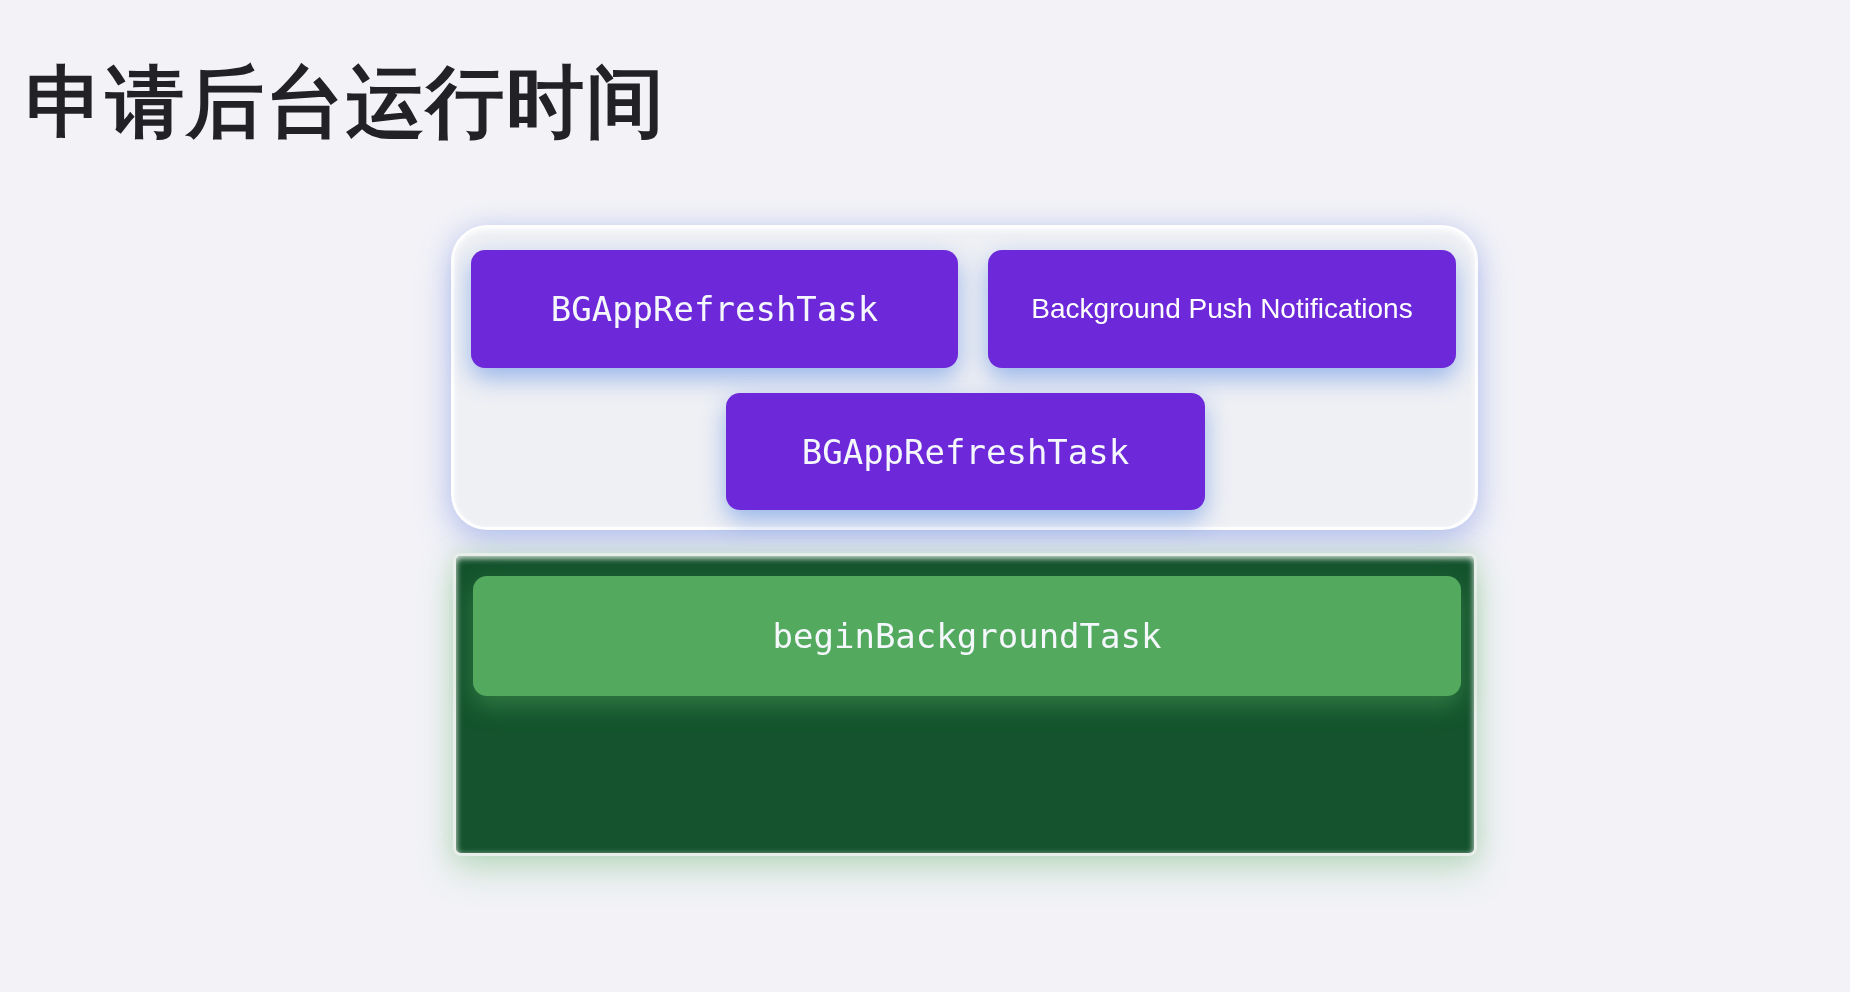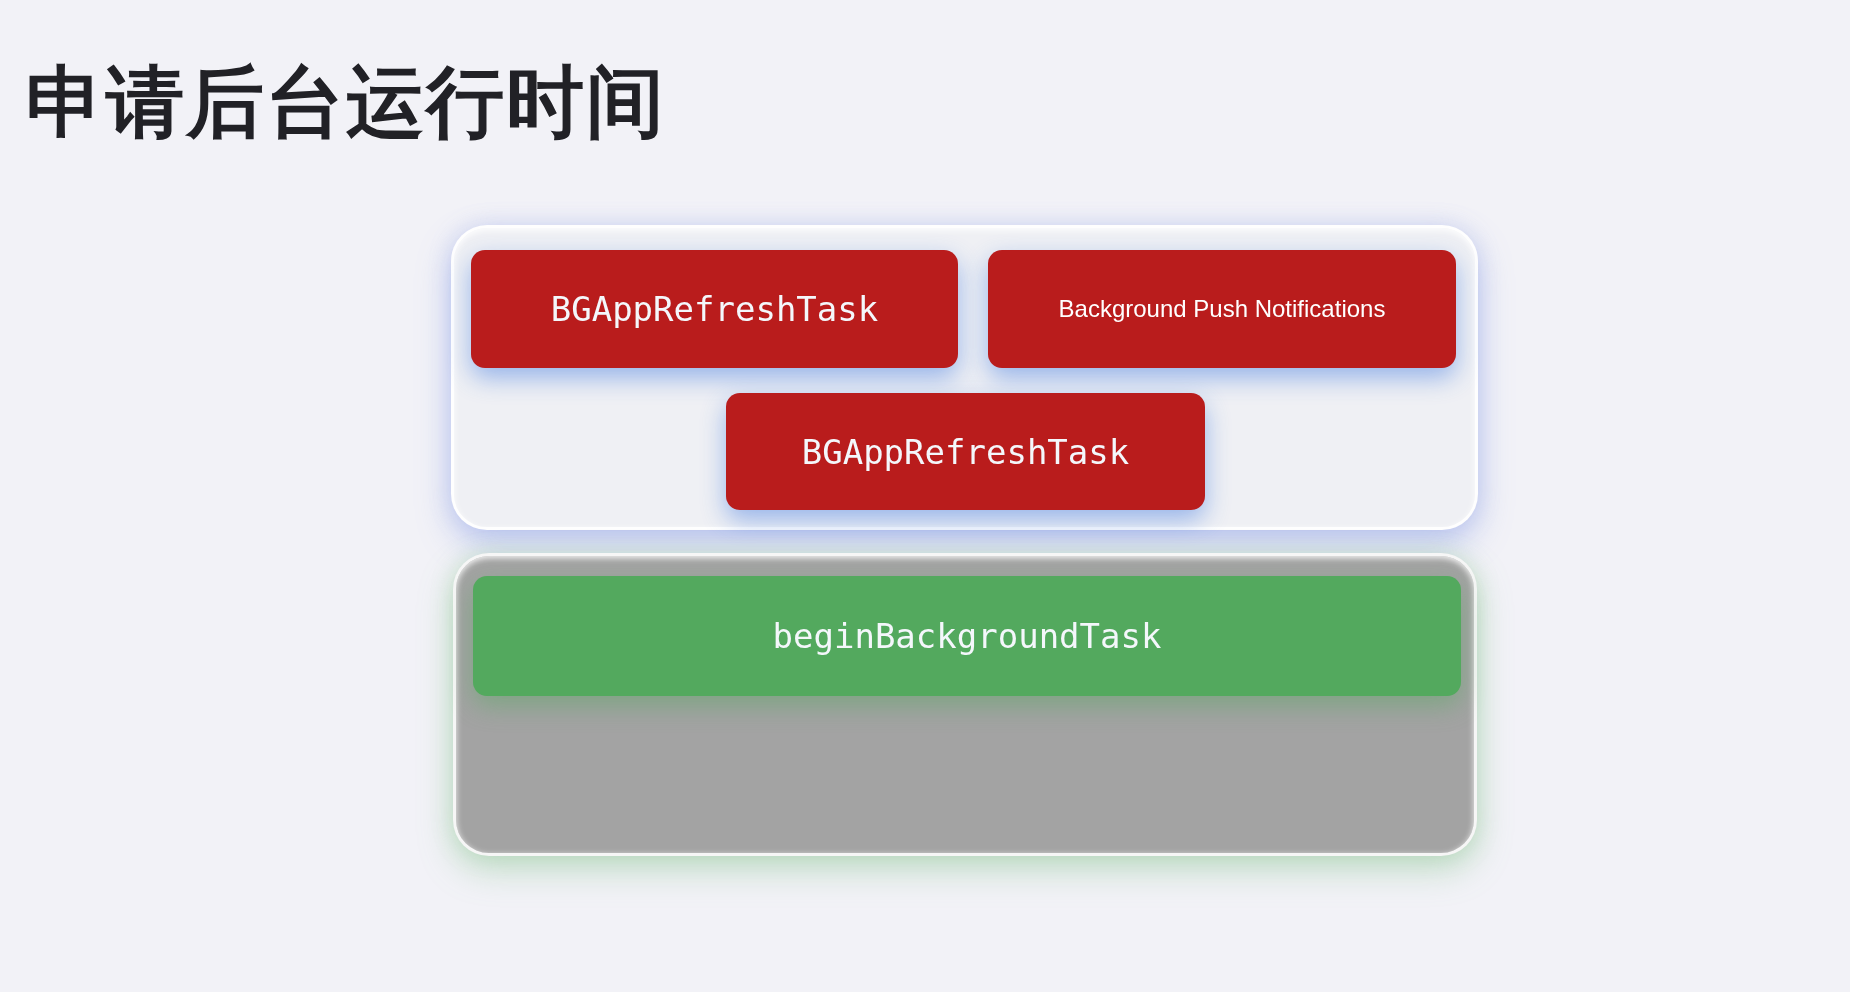--- a/index.html
+++ b/index.html
@@ -41,53 +41,54 @@
     box-shadow:
       0 14px 34px rgba(125,148,228,0.42),
       0 0 22px rgba(150,165,235,0.28),
       0 2px 6px rgba(255,255,255,0.9) inset;
   }
   .group-panel.green-glow {
     left: 453px;
     top: 553px;
     width: 1024px;
     height: 303px;
-    background: #a3a3a3;
+    background: #14532d;
     box-shadow:
       0 14px 34px rgba(110,185,120,0.36),
       0 0 22px rgba(130,195,140,0.26),
       0 2px 6px rgba(255,255,255,0.9) inset;
+    border-radius: 8px;
   }
   .task-box {
     position: absolute;
     border-radius: 14px;
     display: flex;
     align-items: center;
     justify-content: center;
     color: #ffffff;
     box-sizing: border-box;
     white-space: nowrap;
   }
   .task-box.blue {
-    background: #b91c1c;
+    background: #6d28d9;
     box-shadow: 0 10px 24px rgba(47,108,222,0.45);
   }
   .task-box.green {
     background: #53a95e;
     box-shadow: 0 10px 24px rgba(83,169,94,0.45);
   }
   .code-label {
     font-family: "DejaVu Sans Mono", monospace;
     font-size: 34px;
     font-weight: 400;
     color: #f4f7fb;
   }
   .plain-label {
     font-family: "Liberation Sans", sans-serif;
-    font-size: 24px;
+    font-size: 28px;
     font-weight: 400;
     color: #ffffff;
   }
   
   .box-app-refresh        { left: 17px;  top: 22px;  width: 487px; height: 118px; }
   .box-push-notifications { left: 534px; top: 22px;  width: 468px; height: 118px; }
   .box-processing         { left: 272px; top: 165px; width: 479px; height: 117px; }
   .box-begin-background   { left: 17px;  top: 20px;  width: 988px; height: 120px; }
   .box-continued          { left: 17px;  top: 162px; width: 988px; height: 120px; }
 </style>

